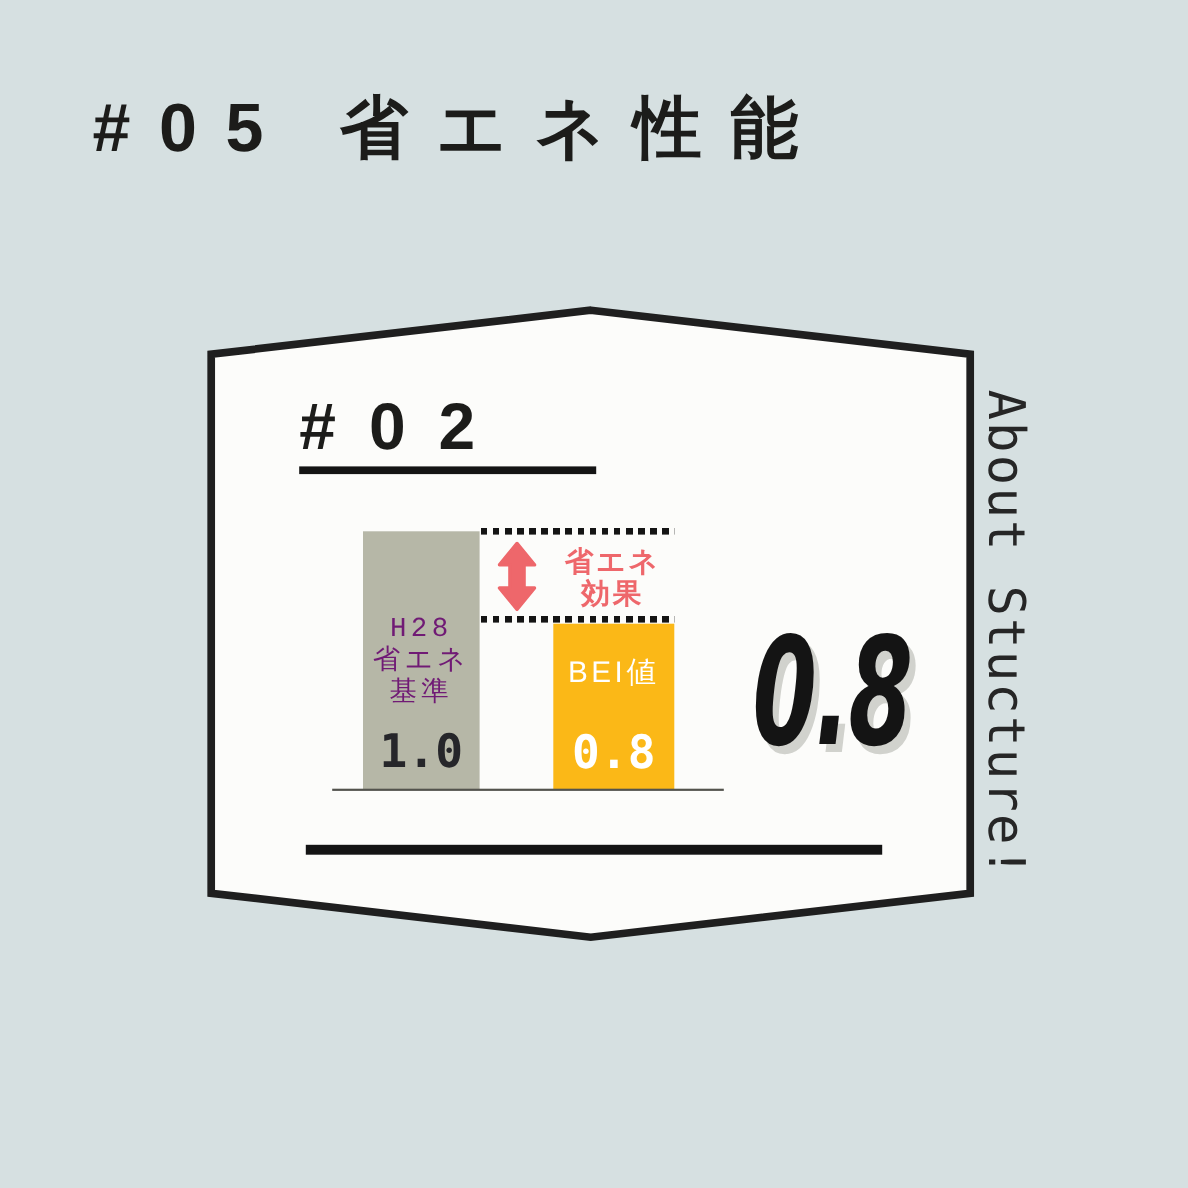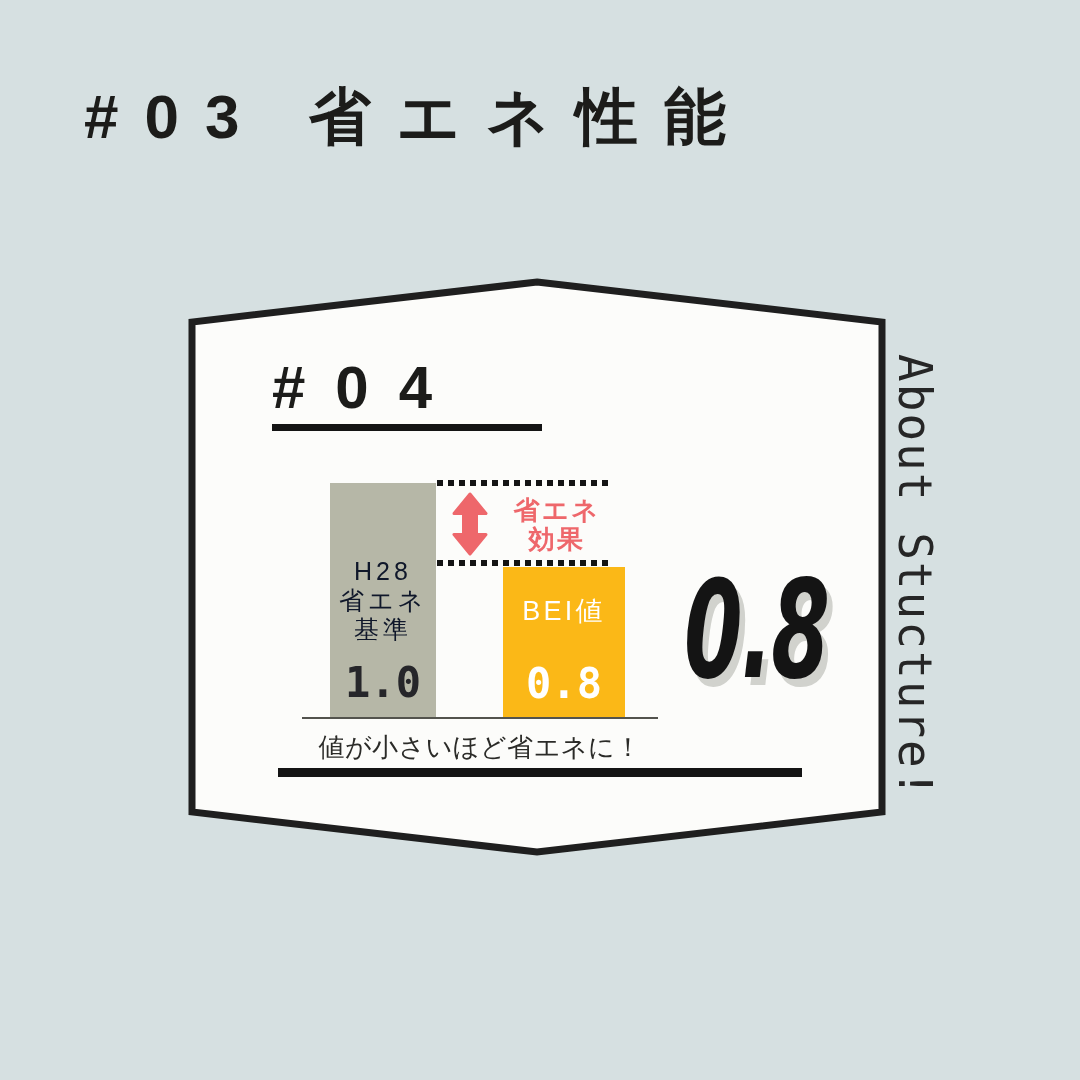--- a/index.html
+++ b/index.html
@@ -28,25 +28,25 @@
     letter-spacing:0.5em;color:#1c1c1a;white-space:nowrap;
   }
   .card-number-underline{
     position:absolute;left:272px;top:424px;width:270px;height:7px;
     background:#141414;
   }
 
   
   .bar{position:absolute;}
   .bar-standard{left:330px;top:483px;width:106px;height:235px;background:#b6b7a7;}
-  .bar-bei{left:503px;top:567px;width:122px;height:151px;background:#fbb817;}
+  .bar-bei{left:503px;top:567px;width:110px;height:151px;background:#fbb817;}
   .bar-label{
     position:absolute;top:74px;left:0;width:100%;
     text-align:center;font-size:25px;line-height:29px;
-    letter-spacing:0.16em;color:#0f172a;font-weight:500;
+    letter-spacing:0.16em;color:#701a75;font-weight:500;font-family:Liberation Mono, monospace;
   }
   .bar-label span{display:block;}
   .bar-label-bei{
     position:absolute;top:31px;left:0;width:100%;text-align:center;
     font-size:27px;line-height:1;letter-spacing:0.12em;
     color:#ffffff;font-weight:500;
   }
   .bar-value-standard{
     position:absolute;bottom:14px;left:0;width:100%;text-align:center;
     font-size:42px;line-height:1;font-weight:700;color:#26262a;
@@ -106,27 +106,27 @@
     font-family:"DejaVu Sans Mono", monospace;
     font-size:46px;line-height:1;letter-spacing:2px;
     color:#262626;font-weight:400;white-space:nowrap;
   }
 </style>
 </head>
 <body>
 
 <div class="canvas">
 
-  <div class="header-title">#03 省エネ性能</div>
+  <div class="header-title">#05 省エネ性能</div>
 
   <svg class="hex-svg" viewBox="0 0 1080 1080" xmlns="http://www.w3.org/2000/svg">
     <polygon points="537,282 882,322 882,812 537,852 192,812 192,322" fill="#fcfcfa" stroke="#1f1f1f" stroke-width="7" stroke-linejoin="miter"></polygon>
   </svg>
 
-  <div class="card-number">#04</div>
+  <div class="card-number">#02</div>
   <div class="card-number-underline"></div>
 
   <div class="bar bar-standard">
     <div class="bar-label">
       <span>H28</span>
       <span>省エネ</span>
       <span>基準</span>
     </div>
     <div class="bar-value-standard">1.0</div>
   </div>
@@ -142,21 +142,20 @@
   <svg class="arrow-svg" viewBox="0 0 36 64" xmlns="http://www.w3.org/2000/svg">
     <path d="M18 2 L34 21.5 L24.5 21.5 L24.5 42.5 L34 42.5 L18 62 L2 42.5 L11.5 42.5 L11.5 21.5 L2 21.5 Z" fill="#ee676b" stroke="#ee676b" stroke-width="3" stroke-linejoin="round"></path>
   </svg>
 
   <div class="annotation">
     <span>省エネ</span>
     <span>効果</span>
   </div>
 
   <div class="chart-baseline"></div>
-  <div class="chart-note">値が小さいほど省エネに！</div>
 
   <div class="result-value">0.8</div>
 
   <div class="card-bottom-line"></div>
 
   <div class="side-label">About Stucture!</div>
 
 </div>
 
 </body></html>

